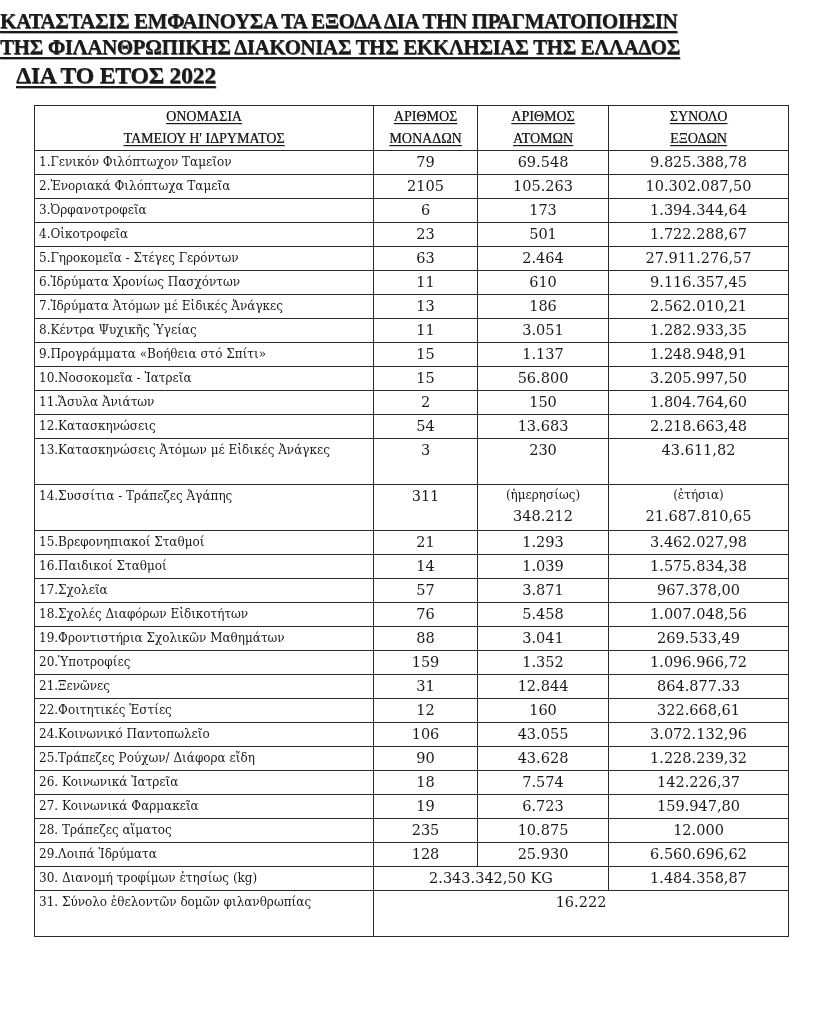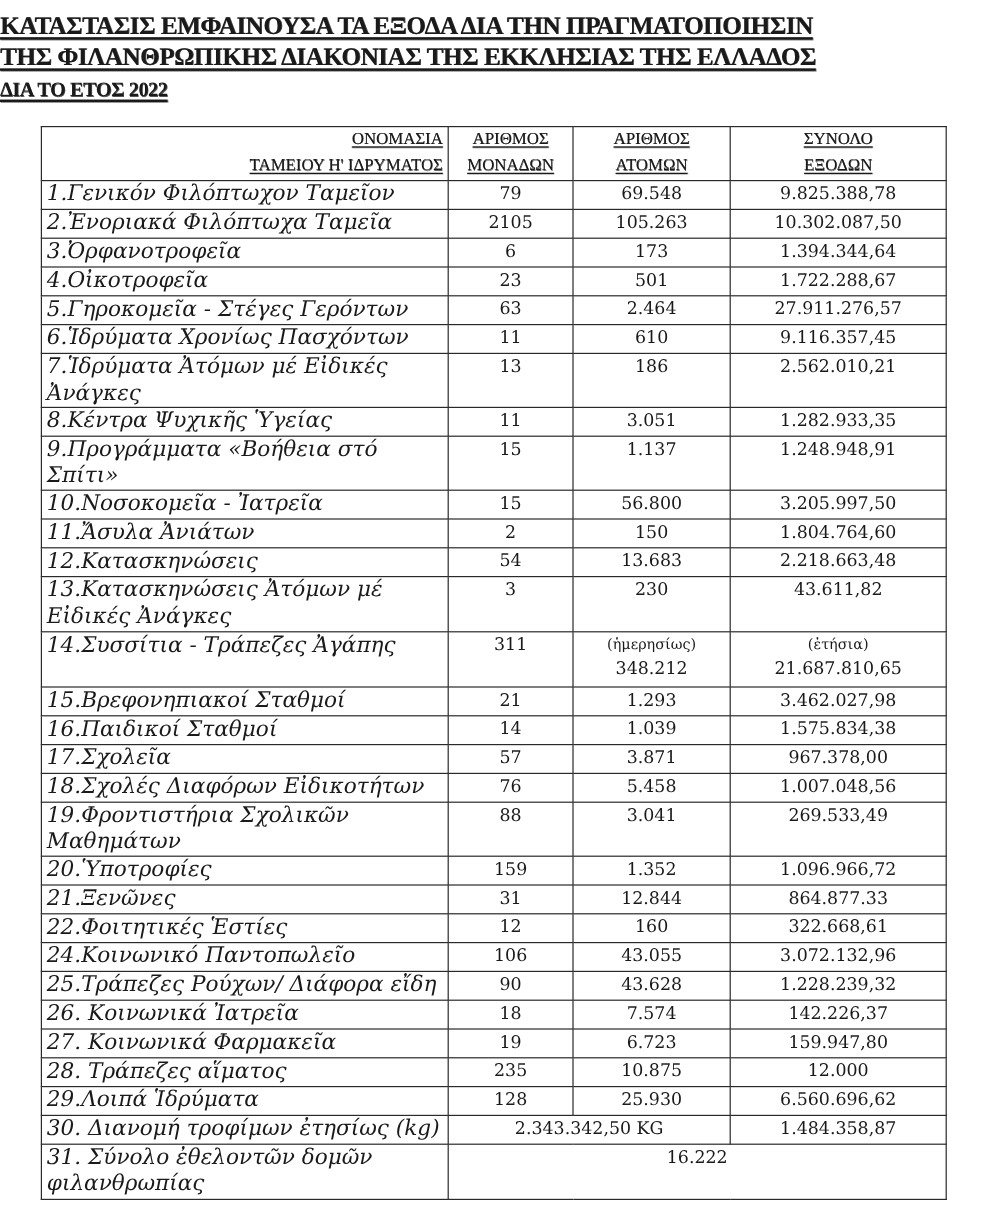--- a/index.html
+++ b/index.html
@@ -9,39 +9,39 @@
     color: #1a1a1a;
   }
   .title-block { position: absolute; left: 0; top: 8px; width: 818px; text-align: left; }
   .title-line {
     font-family: "Liberation Serif", serif;
     font-weight: bold; font-size: 21px; line-height: 26px;
     letter-spacing: -0.4px;
     text-decoration: underline; text-decoration-thickness: 2px; text-underline-offset: 3px;
     text-shadow: 0.5px 0.5px 0 #555;
   }
-  .title-line.year { font-size: 17px; line-height: 30px; margin-top: 0px; }
+  .title-line.year { font-size: 24px; line-height: 30px; margin-top: 0px; padding-left: 16px; }
   table.report {
     position: absolute; left: 34px; top: 105px;
     width: 754px; border-collapse: collapse; table-layout: fixed;
     font-size: 15px;
   }
   table.report td, table.report th {
     border: 1.3px solid #2a2a2a; padding: 0 4px; height: 23px; line-height: 22px;
     font-weight: normal; vertical-align: top;
   }
   col.c1 { width: 339px; } col.c2 { width: 104px; } col.c3 { width: 131px; } col.c4 { width: 180px; }
   th.h {
     font-family: "Liberation Serif", serif; font-weight: bold; font-size: 14px; line-height: 19px;
     text-decoration: underline; text-underline-offset: 2px; padding-top: 2px; padding-bottom: 1px;
     text-shadow: 0.3px 0.3px 0 #666;
   }
-  th.h.left { text-align: right; }
+  th.h.left { text-align: center; }
   th.h.center { }
-  td.name { text-align: left; font-family: "DejaVu Serif", serif; font-size: 18px; font-style: italic; }
+  td.name { text-align: left; font-family: "DejaVu Serif", serif; font-size: 12px; }
   td.num { text-align: center; font-family: "DejaVu Serif", serif; font-size: 14.5px; }
   .note { display: block; font-size: 12px; line-height: 20px; }
   tr.tall td { height: 45px; }
   tr.total td {
     font-family: "Liberation Serif", serif; font-size: 20px; line-height: 34px; height: 34px;
   }
   tr.total td.name { font-weight: bold; font-style: italic; font-size: 20px; letter-spacing: -0.3px; }
   tr.total td.num { font-size: 19px; }
 </style>
 </head>

